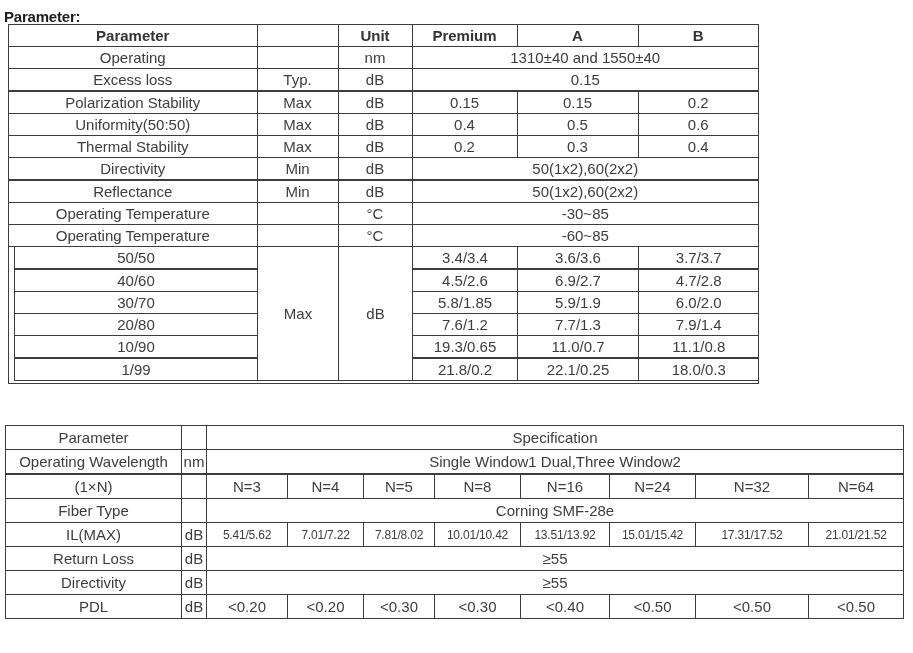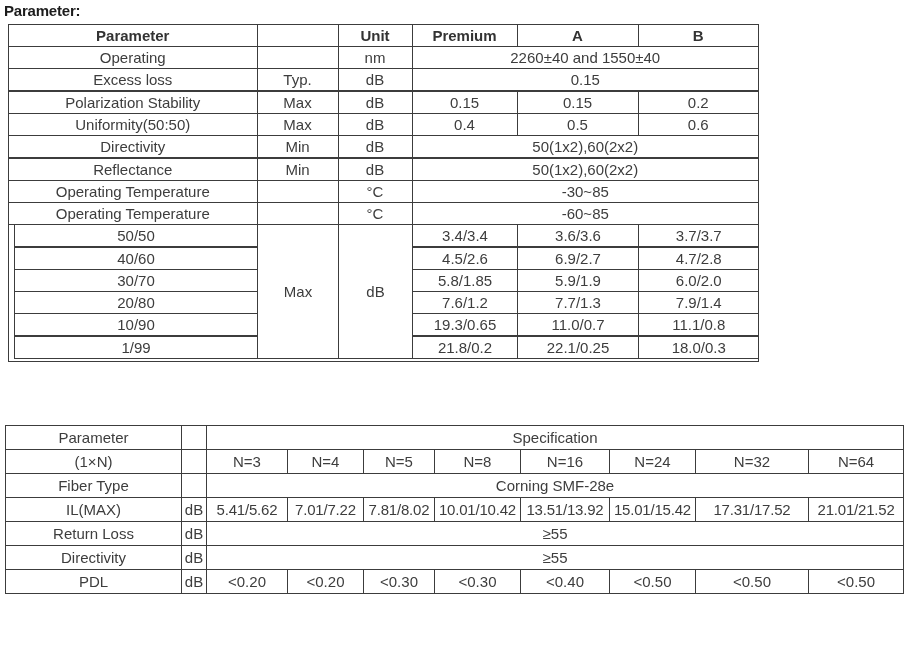--- a/index.html
+++ b/index.html
@@ -16,21 +16,21 @@
     overflow: hidden;
   }
   .heading {
     position: absolute;
     left: 4px;
     font-size: 15px;
     font-weight: bold;
     color: #1c1c1c;
     letter-spacing: -0.2px;
   }
-  #h1 { top: 2px; }
+  #h1 { top: 8px; }
   #h2 { top: 406px; letter-spacing: -0.4px; }
 
   
   .t1wrap {
     position: absolute;
     left: 8px;
     top: 24px;
     width: 751px;
     border: 1px solid #3c3c3c;
     padding-bottom: 2px;
@@ -66,21 +66,21 @@
   tr.thick > td { border-bottom-width: 2px; }
 
   
   .t2 {
     position: absolute;
     left: 5px;
     top: 425px;
     width: 898px;
   }
   .t2 td { height: 23px; padding: 0 1px; }
-  .t2 td.tight { font-size: 15px; letter-spacing: -0.2px; margin-left: 34px; }
+  .t2 td.tight { font-size: 12px; letter-spacing: -0.2px; margin-left: 34px; }
 </style>
 </head>
 <body>
 
 <div id="page">
 
   <div id="h1" class="heading">Parameter:</div>
 
   <div class="t1wrap">
     <table class="t1a">
@@ -98,21 +98,21 @@
         <td></td>
         <td>Unit</td>
         <td>Premium</td>
         <td>A</td>
         <td>B</td>
       </tr>
       <tr>
         <td>Operating</td>
         <td></td>
         <td>nm</td>
-        <td colspan="3">2260±40 and 1550±40</td>
+        <td colspan="3">1310±40 and 1550±40</td>
       </tr>
       <tr class="thick">
         <td>Excess loss</td>
         <td>Typ.</td>
         <td>dB</td>
         <td colspan="3">0.15</td>
       </tr>
       <tr>
         <td>Polarization Stability</td>
         <td>Max</td>
@@ -121,20 +121,28 @@
         <td>0.15</td>
         <td>0.2</td>
       </tr>
       <tr>
         <td>Uniformity(50:50)</td>
         <td>Max</td>
         <td>dB</td>
         <td>0.4</td>
         <td>0.5</td>
         <td>0.6</td>
+      </tr>
+      <tr>
+        <td>Thermal Stability</td>
+        <td>Max</td>
+        <td>dB</td>
+        <td>0.2</td>
+        <td>0.3</td>
+        <td>0.4</td>
       </tr>
       <tr class="thick">
         <td>Directivity</td>
         <td>Min</td>
         <td>dB</td>
         <td colspan="3">50(1x2),60(2x2)</td>
       </tr>
       <tr>
         <td>Reflectance</td>
         <td>Min</td>
@@ -221,20 +229,25 @@
         <col style="width:86px">
         <col style="width:113px">
         <col style="width:95px">
     </colgroup>
     <tbody>
         <tr>
       <td>Parameter</td>
       <td></td>
       <td colspan="8">Specification</td>
     </tr>
+    <tr class="thick">
+      <td>Operating Wavelength</td>
+      <td>nm</td>
+      <td colspan="8">Single Window1 Dual,Three Window2</td>
+    </tr>
     <tr>
       <td>(1×N)</td>
       <td></td>
       <td>N=3</td>
       <td>N=4</td>
       <td>N=5</td>
       <td>N=8</td>
       <td>N=16</td>
       <td>N=24</td>
       <td>N=32</td>

